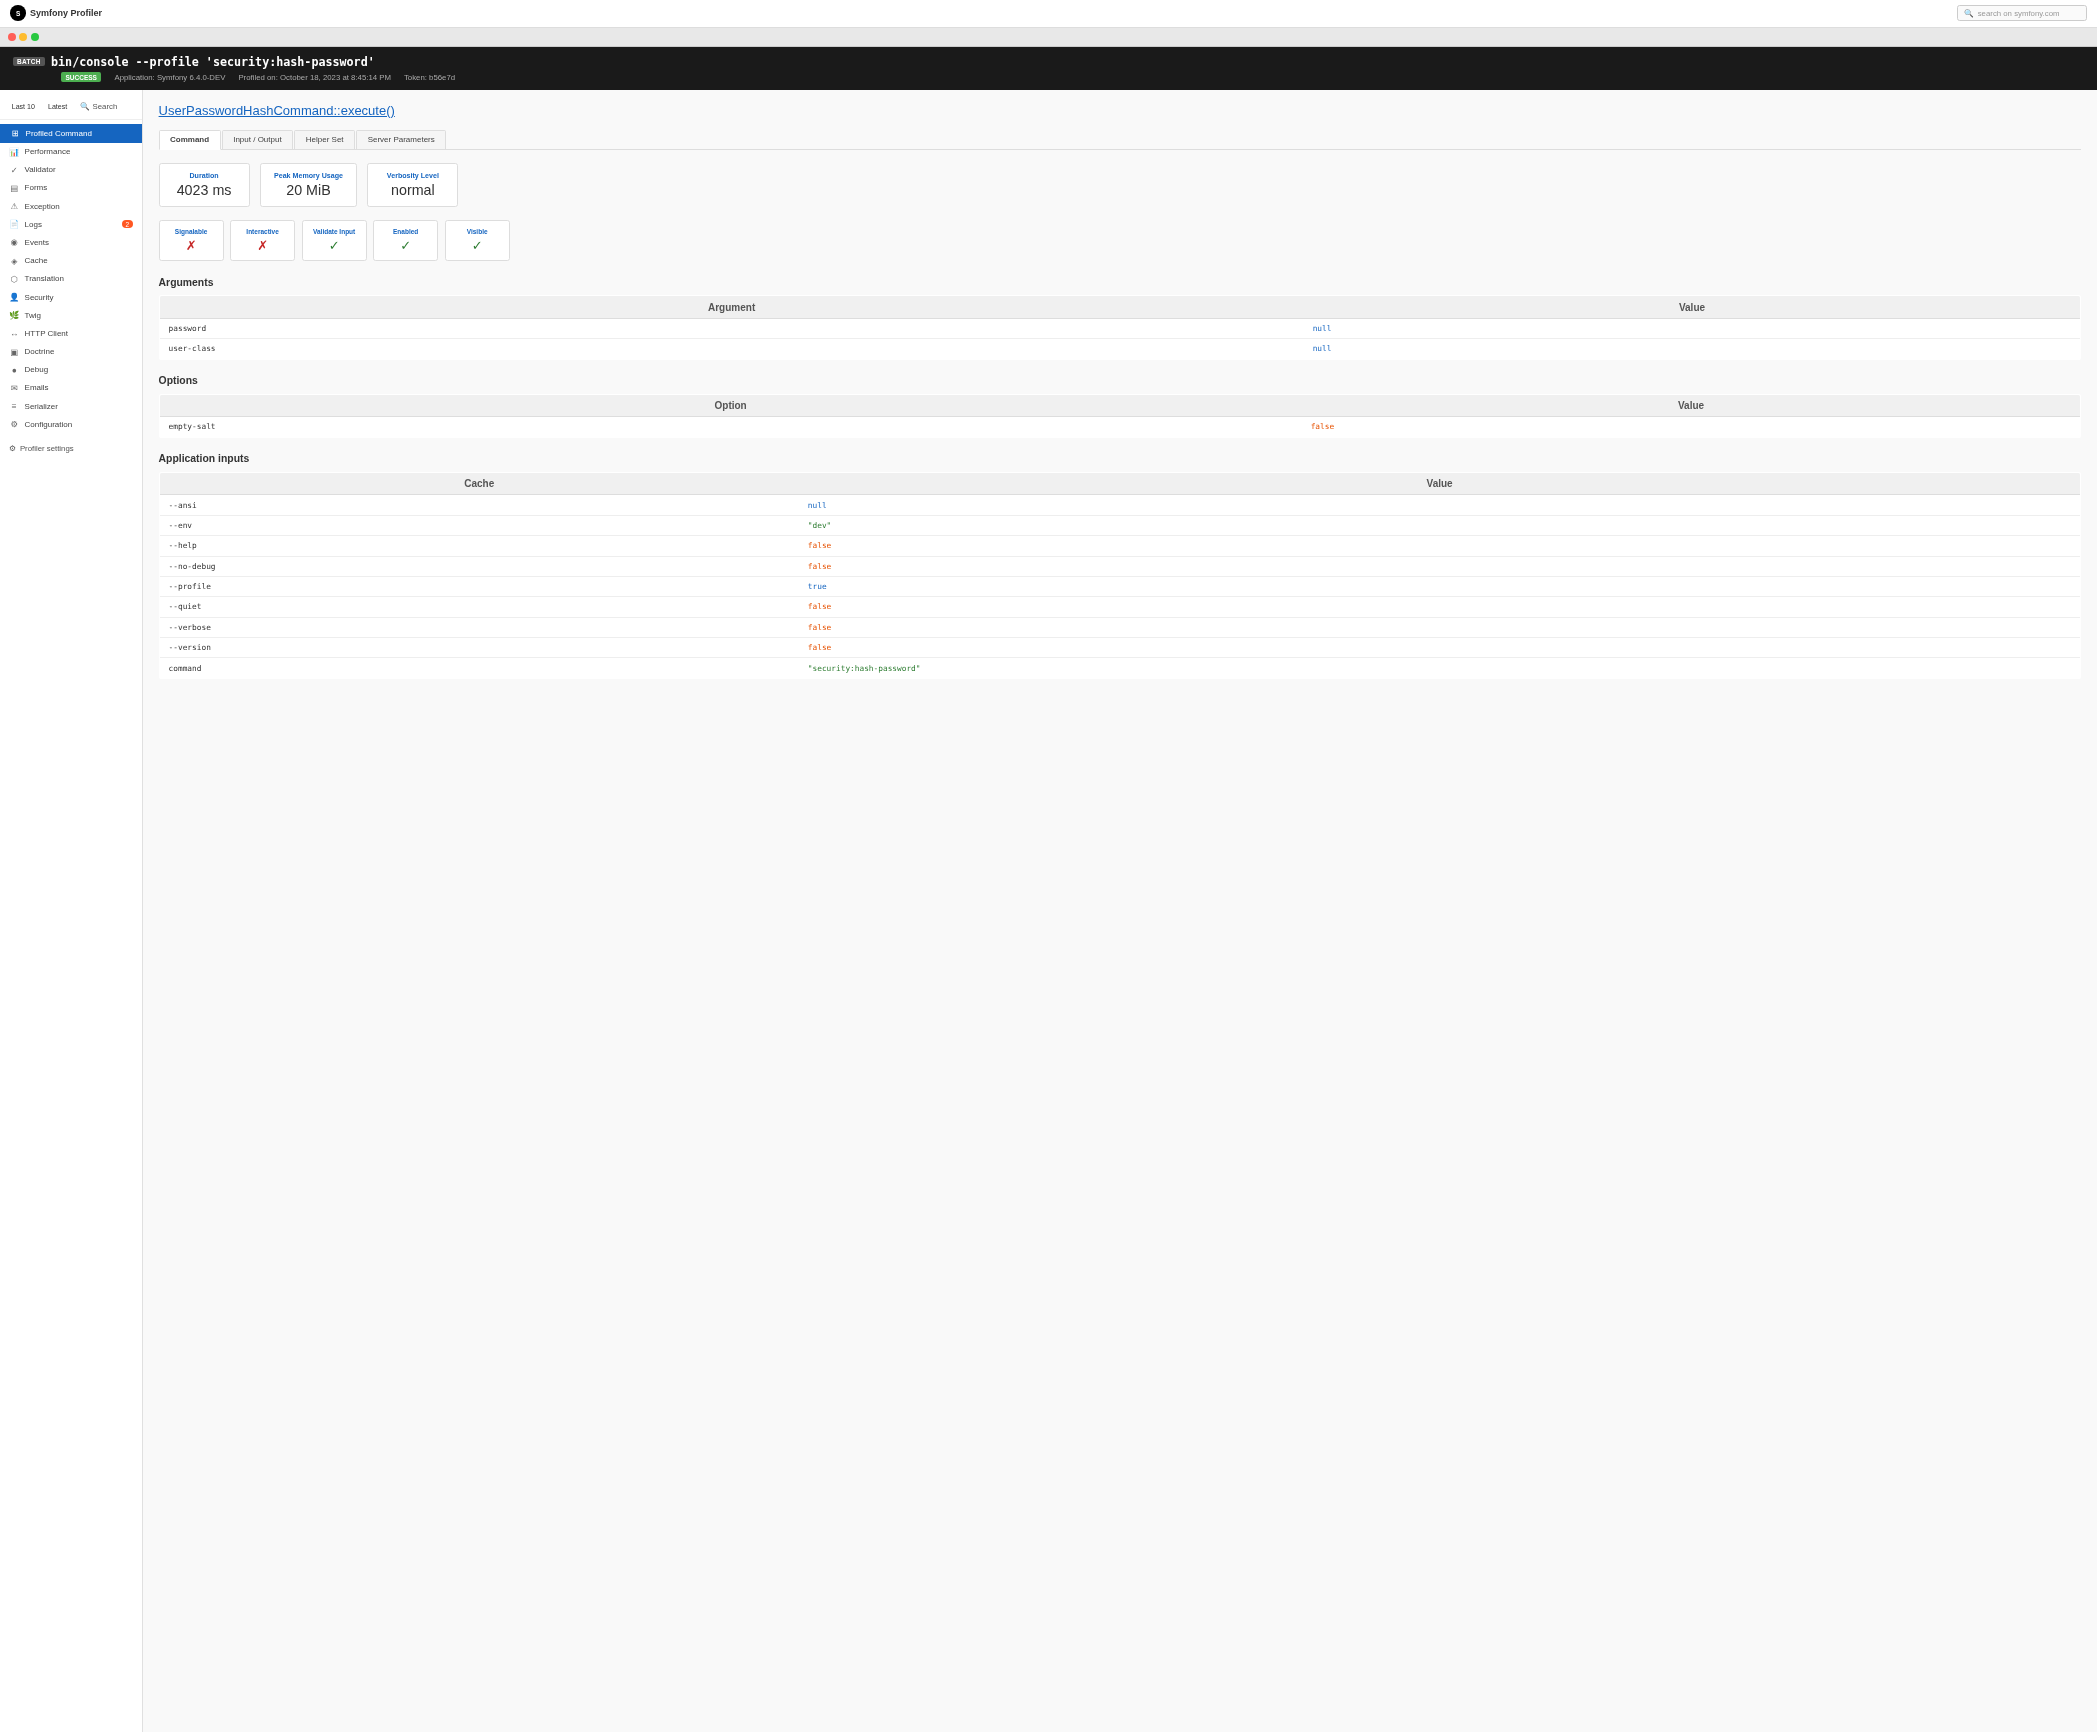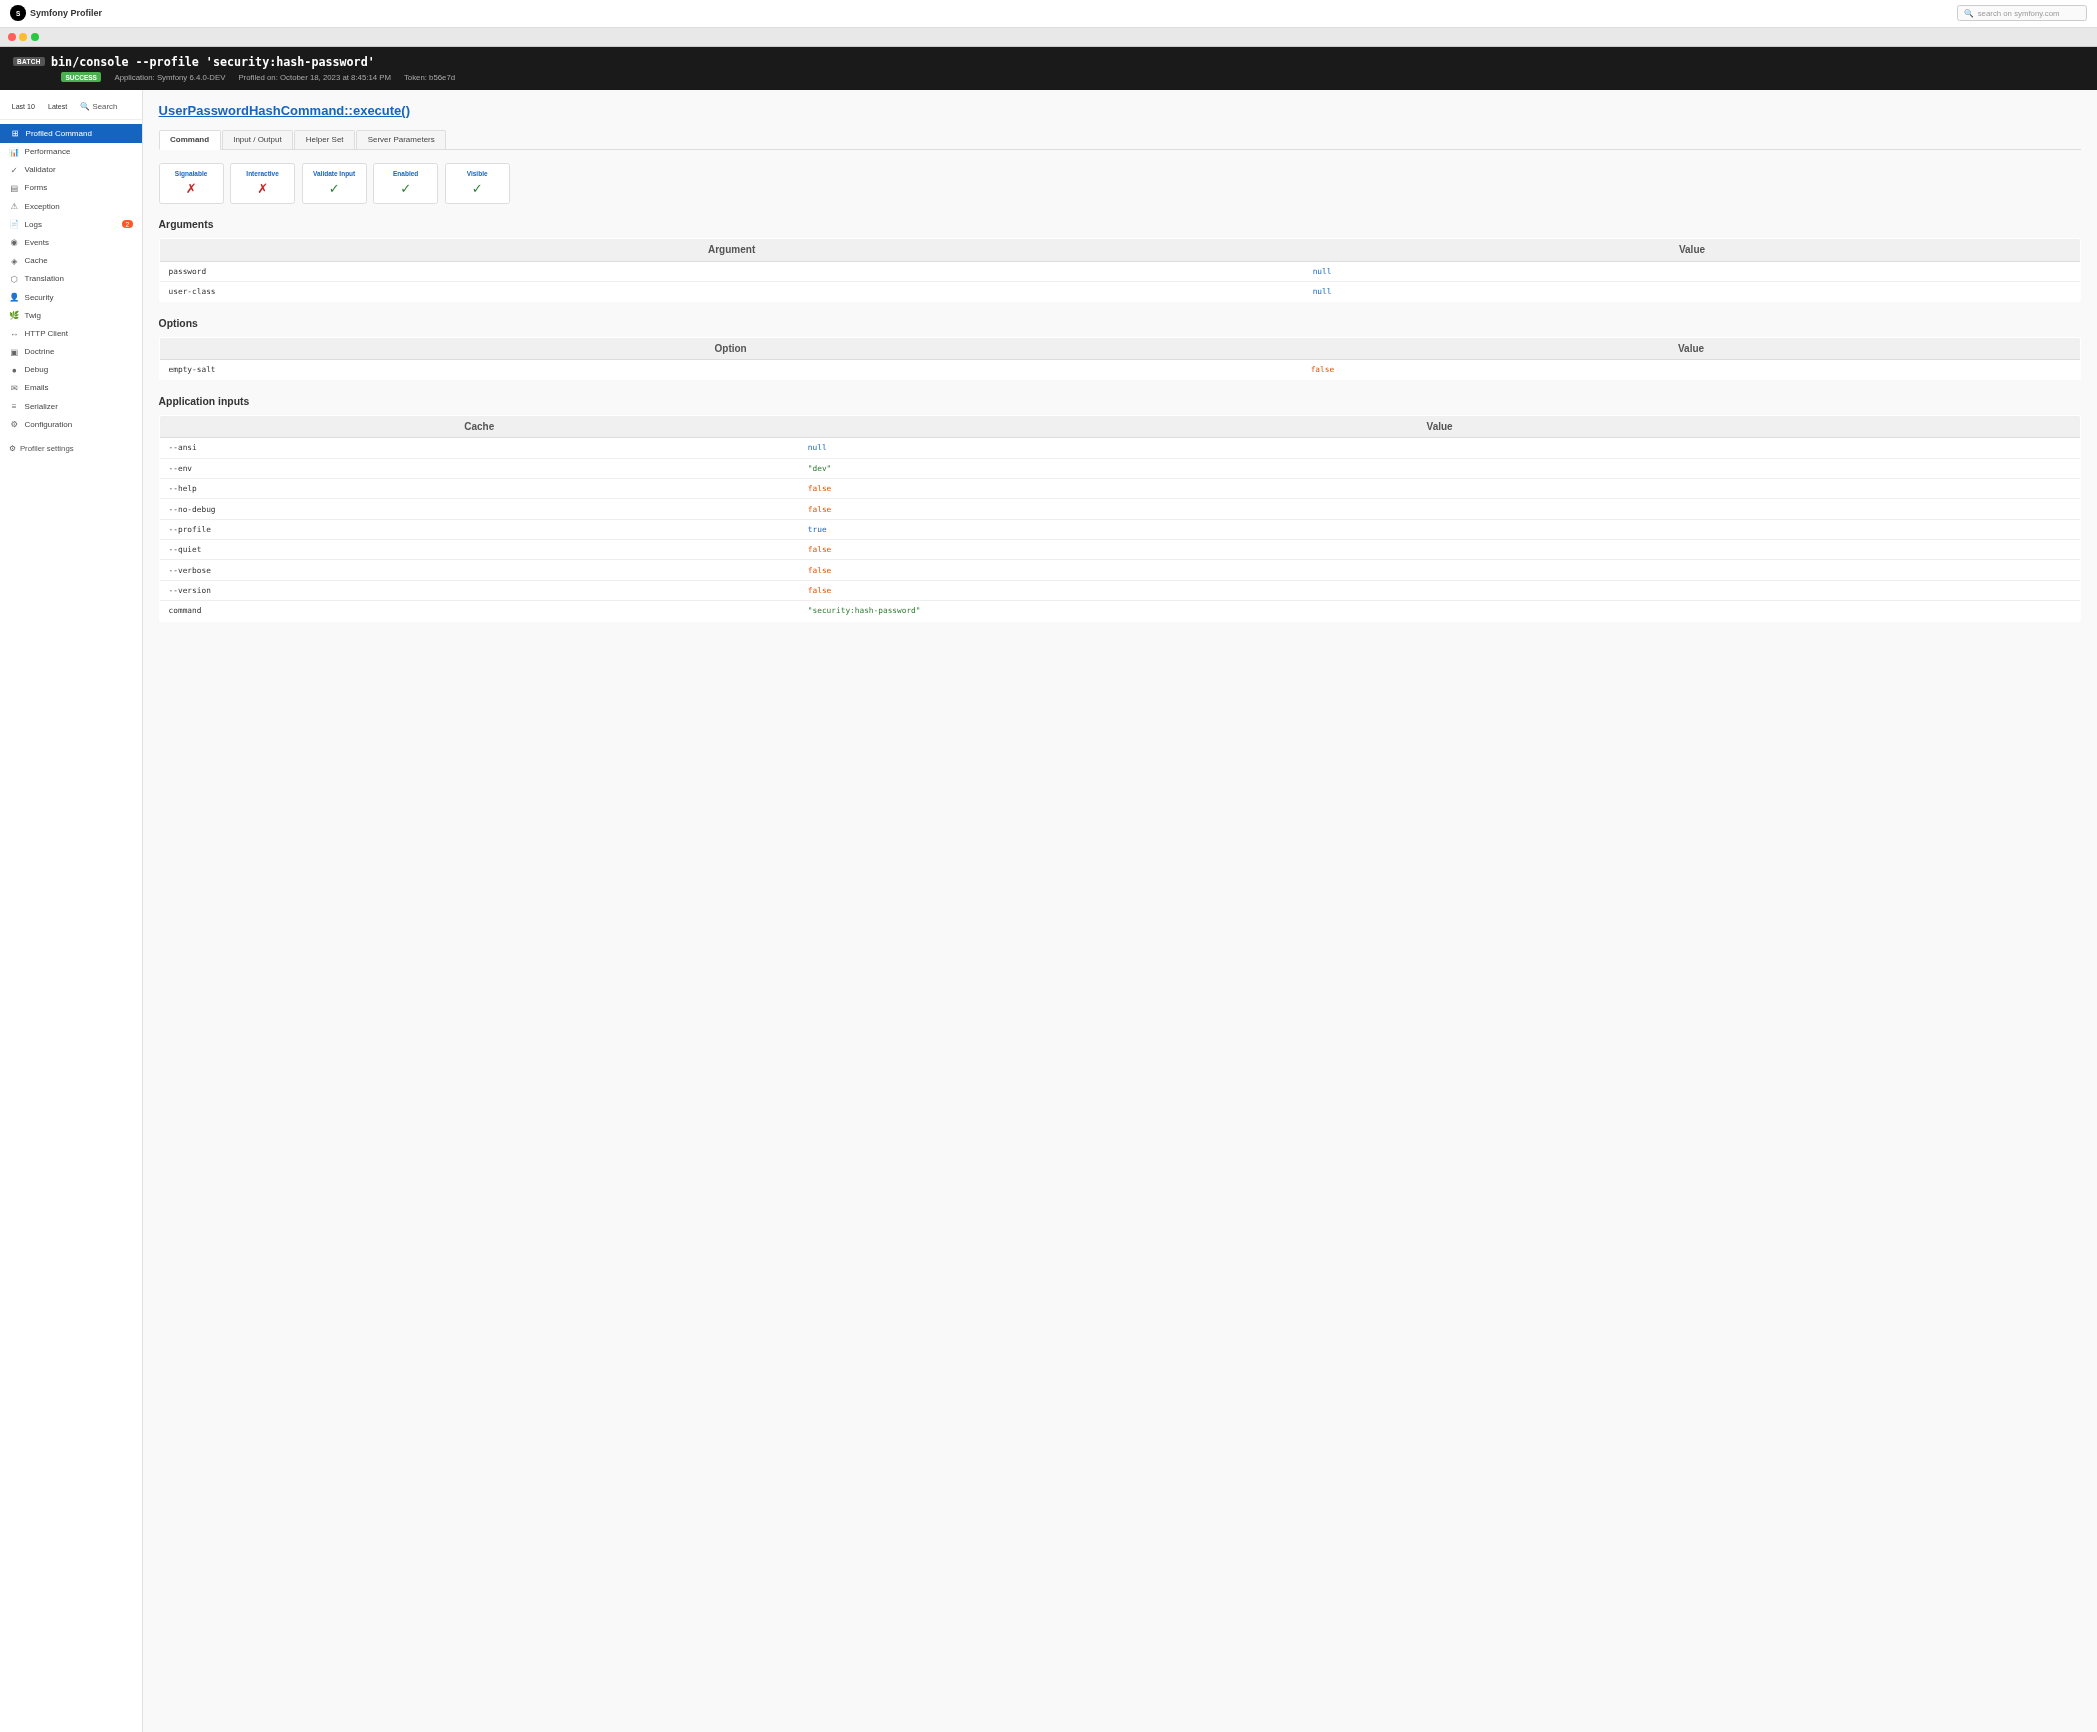--- a/index.html
+++ b/index.html
@@ -36,21 +36,21 @@
     .sidebar-search { display: flex; align-items: center; gap: 2.6px; font-size: 7.8px; color: #555; padding: 1.9px 5.2px; cursor: pointer; }
     .sidebar-item { display: flex; align-items: center; gap: 5.2px; padding: 3.9px 9px; cursor: pointer; color: #444; font-size: 8px; }
     .sidebar-item.active { background: #1565c0; color: #fff; border-left: 1.9px solid #1565c0; }
     .sidebar-item.active .sidebar-icon { color: #fff; }
     .sidebar-icon { width: 10.4px; height: 10.4px; display: flex; align-items: center; justify-content: center; font-size: 8.4px; color: #666; flex-shrink: 0; }
     .sidebar-badge { margin-left: auto; background: #ff5722; color: #fff; border-radius: 6.5px; font-size: 6.5px; padding: 0.6px 3.9px; }
     .sidebar-label { flex: 1; }
 
     
     .content { flex: 1; padding: 13px 15.6px; background: #f9f9f9; }
-    .page-title { color: #1565c0; font-size: 13px; font-weight: 700; text-decoration: underline; margin-bottom: 11.7px; }
+    .page-title { color: #1565c0; font-size: 13px; font-weight: 400; text-decoration: underline; margin-bottom: 11.7px; }
 
     
     .tabs { display: flex; gap: 0; margin-bottom: 13px; border-bottom: 0.6px solid #ddd; }
     .tab { padding: 4.5px 10.4px; font-size: 8px; cursor: pointer; border: 0.6px solid #ddd; background: #f5f5f5; color: #444; border-bottom: none; margin-right: 1.3px; border-radius: 1.9px 1.9px 0 0; }
     .tab.active { background: #fff; border-bottom: 0.6px solid #fff; font-weight: 600; margin-bottom: -0.6px; }
 
     
     .stats-row { display: flex; gap: 10.4px; margin-bottom: 13px; }
     .stat-box { border: 0.6px solid #ddd; border-radius: 2.6px; padding: 7.8px 13px; background: #fff; min-width: 91px; text-align: center; }
     .stat-label { font-size: 7.1px; color: #1565c0; margin-bottom: 2.6px; font-weight: 600; }
@@ -205,20 +205,34 @@
 
     <div class="page-title">UserPasswordHashCommand::execute()</div>
 
     <div class="tabs">
       <div class="tab active">Command</div>
       <div class="tab">Input / Output</div>
       <div class="tab">Helper Set</div>
       <div class="tab">Server Parameters</div>
     </div>
 
+    <div class="stats-row">
+      <div class="stat-box">
+        <div class="stat-label">Duration</div>
+        <div class="stat-value">4023 ms</div>
+      </div>
+      <div class="stat-box">
+        <div class="stat-label">Peak Memory Usage</div>
+        <div class="stat-value">20 MiB</div>
+      </div>
+      <div class="stat-box">
+        <div class="stat-label">Verbosity Level</div>
+        <div class="stat-value">normal</div>
+      </div>
+    </div>
 
     <div class="flags-row">
       <div class="flag-box">
         <div class="flag-label">Signalable</div>
         <div class="flag-icon cross">✗</div>
       </div>
       <div class="flag-box">
         <div class="flag-label">Interactive</div>
         <div class="flag-icon cross">✗</div>
       </div>

